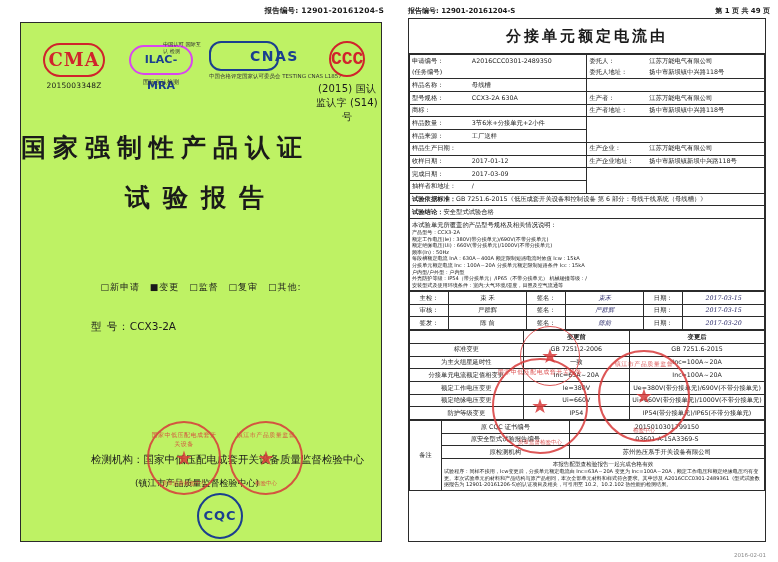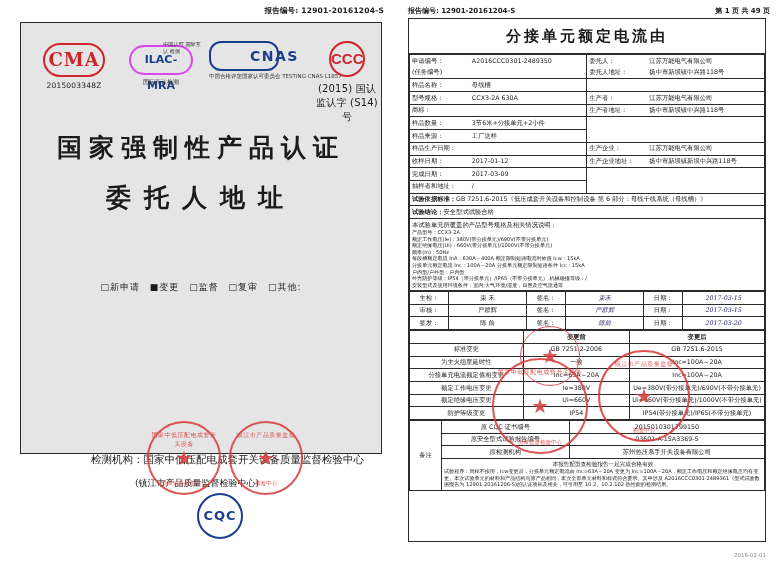--- a/index.html
+++ b/index.html
@@ -18,23 +18,23 @@
   .left-sheet {
     position: absolute; left: 12px; top: 6px;
     width: 378px; height: 548px;
   }
   .left-code {
     position: absolute; right: 6px; top: 0;
     font-size: 7.5px; font-weight: bold; letter-spacing: 0.2px;
   }
   .left-frame {
     position: absolute; left: 8px; top: 16px;
-    width: 362px; height: 432px;
+    width: 362px; height: 520px;
     border: 1.3px solid #2b2b2b;
-    background: #e5e5e5;
+    background: #bef264;
   }
   .logo-row {
     position: absolute; left: 0; top: 14px; width: 100%;
     height: 66px;
   }
   .logo {
     position: absolute; text-align: center;
   }
   .logo-cma { left: 22px; top: 6px; }
   .logo-ilac { left: 108px; top: 8px; }
@@ -60,28 +60,28 @@
     font-size: 14px; line-height: 27px; letter-spacing: 1.5px; padding-left: 39px;
   }
   .cnas-sub { font-size: 5.5px; color: #333; line-height: 1.25; margin-top: 2px; }
   .cnas-side {
     position: absolute; left: -46px; top: 0px; width: 42px;
     font-size: 5.2px; color: #333; line-height: 1.25; text-align: left;
   }
   .ccc-badge {
     width: 36px; height: 36px; border: 2.2px solid #d0242c;
     border-radius: 50%; color: #d0242c; font-weight: bold;
-    font-size: 15px; line-height: 32px; margin: 0 auto;
-    font-family: Liberation Sans, sans-serif;
+    font-size: 18px; line-height: 32px; margin: 0 auto;
+    font-family: Liberation Mono, monospace;
   }
   .ccc-sub { font-size: 10px; margin-top: 5px; letter-spacing: 0.2px; }
 
   .doc-title {
     position: absolute; left: 0; top: 108px; width: 100%;
-    text-align: center; font-size: 25px; letter-spacing: 7px;
+    text-align: left; font-size: 25px; letter-spacing: 7px;
     font-family: "DejaVu Serif", serif; font-weight: bold;
   }
   .doc-title2 {
     position: absolute; left: 0; top: 158px; width: 100%;
     text-align: center; font-size: 25px; letter-spacing: 13px;
     font-family: "DejaVu Serif", serif; font-weight: bold;
   }
   .checkrow {
     position: absolute; left: 0; top: 258px; width: 100%;
     text-align: center; font-size: 9px; letter-spacing: 1px;
@@ -196,31 +196,34 @@
           <div class="cnas-sub">中国合格评定国家认可委员会 TESTING CNAS L1857</div>
         </div>
 
         <div class="logo logo-ccc">
           <div class="ccc-badge">CCC</div>
           <div class="ccc-sub">(2015) 国认监认字 (S14) 号</div>
         </div>
       </div>
 
       <div class="doc-title">国家强制性产品认证</div>
-      <div class="doc-title2">委托人地址</div>
+      <div class="doc-title2">试验报告</div>
 
       <div class="checkrow">
         <span>□新申请</span>
         <span>■变更</span>
         <span>□监督</span>
         <span>□复审</span>
         <span>□其他:</span>
       </div>
 
       <div class="kv-block">
+        <div class="kv-line">
+          <span class="kv-label">型    号：</span><span>CCX3-2A</span>
+        </div>
       </div>
 
       <div class="org-block">
         <span>检测机构：</span><span>国家中低压配电成套开关设备质量监督检验中心</span>
         <div class="org-line2">(镇江市产品质量监督检验中心)</div>
       </div>
 
       <div class="seal seal-l1">
         <div class="seal-text-top">国家中低压配电成套开关设备</div>
         <div class="star">★</div>

